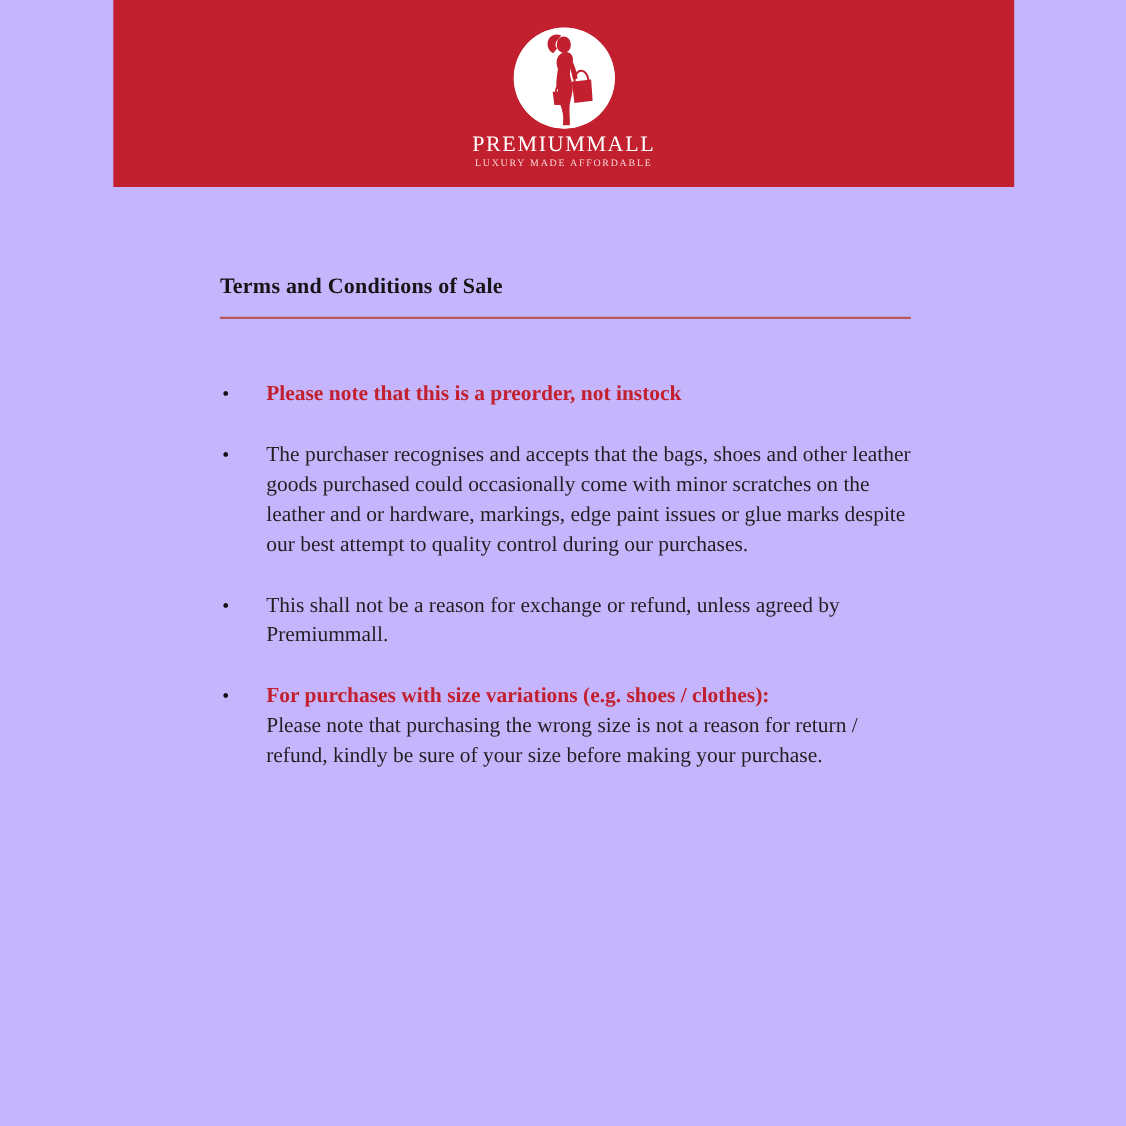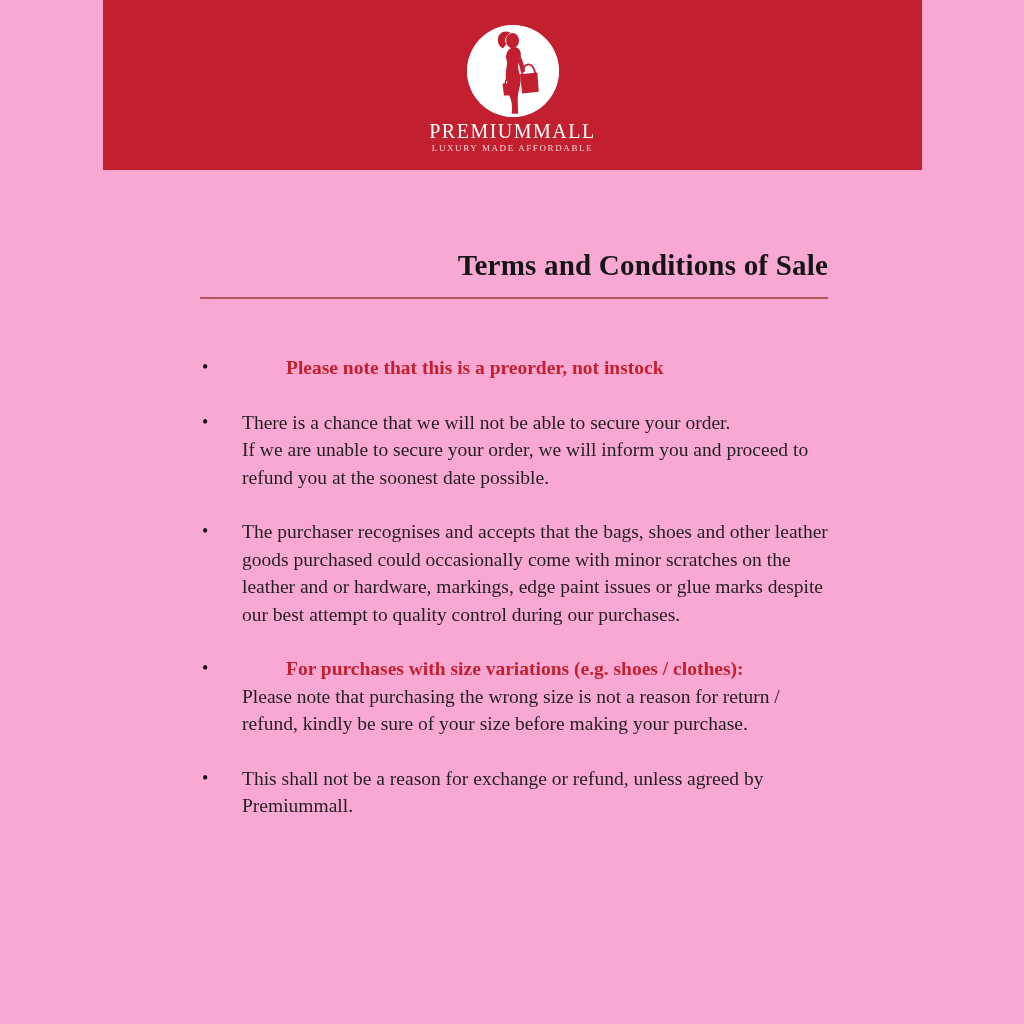--- a/index.html
+++ b/index.html
@@ -1,20 +1,20 @@
 <!DOCTYPE html>
 <html><head>
 <meta charset="utf-8">
 <style>
   html, body { margin: 0; padding: 0; background: #ffffff; }
   .page {
     position: relative;
     width: 1024px;
     height: 1024px;
-    background: #f9a8d4;
+    background: #c4b5fd;
     font-family: "Liberation Serif", "DejaVu Serif", serif;
     overflow: hidden;
   }
 
   
   .banner {
     position: absolute;
     top: 0;
     left: 103px;
     width: 819px;
@@ -56,24 +56,24 @@
 
   
   .content {
     position: absolute;
     left: 200px;
     top: 250px;
     width: 628px;
   }
   .doc-title {
     margin: 0;
-    font-size: 29px;
+    font-size: 20px;
     font-weight: bold;
     color: #151515;
-    text-align: right;
+    text-align: left;
     line-height: 1.05;
     letter-spacing: 0.2px;
   }
   .title-divider {
     margin-top: 17px;
     height: 2px;
     background: #b8565c;
   }
   .terms-list {
     list-style: none;
@@ -93,21 +93,20 @@
     position: absolute;
     left: 2px;
     top: 0;
     color: #111111;
     font-size: 18px;
   }
   .seg { display: block; }
   .emphasis {
     color: #c2202f;
     font-weight: bold;
-    margin-left: 44px;
   }
 </style>
 </head>
 <body>
 
 <div class="page">
 
   <div class="banner">
     <div class="logo-circle">
       <svg viewBox="0 0 100 100">
@@ -152,29 +151,25 @@
 
   <div class="content">
     <h1 class="doc-title">Terms and Conditions of Sale</h1>
     <div class="title-divider"></div>
 
     <ul class="terms-list">
       <li>
         <span class="seg emphasis">Please note that this is a preorder, not instock</span>
       </li>
       <li>
-        <span class="seg">There is a chance that we will not be able to secure your order.</span>
-        <span class="seg">If we are unable to secure your order, we will inform you and proceed to refund you at the soonest date possible.</span>
+        <span class="seg">The purchaser recognises and accepts that the bags, shoes and other leather goods purchased could occasionally come with minor scratches on the leather and or hardware, markings, edge paint issues or glue marks despite our best attempt to quality control during our purchases.</span>
       </li>
       <li>
-        <span class="seg">The purchaser recognises and accepts that the bags, shoes and other leather goods purchased could occasionally come with minor scratches on the leather and or hardware, markings, edge paint issues or glue marks despite our best attempt to quality control during our purchases.</span>
+        <span class="seg">This shall not be a reason for exchange or refund, unless agreed by Premiummall.</span>
       </li>
       <li>
         <span class="seg emphasis">For purchases with size variations (e.g. shoes / clothes):</span>
         <span class="seg">Please note that purchasing the wrong size is not a reason for return / refund, kindly be sure of your size before making your purchase.</span>
-      </li>
-      <li>
-        <span class="seg">This shall not be a reason for exchange or refund, unless agreed by Premiummall.</span>
       </li>
     </ul>
   </div>
 
 </div>
 
 </body></html>

